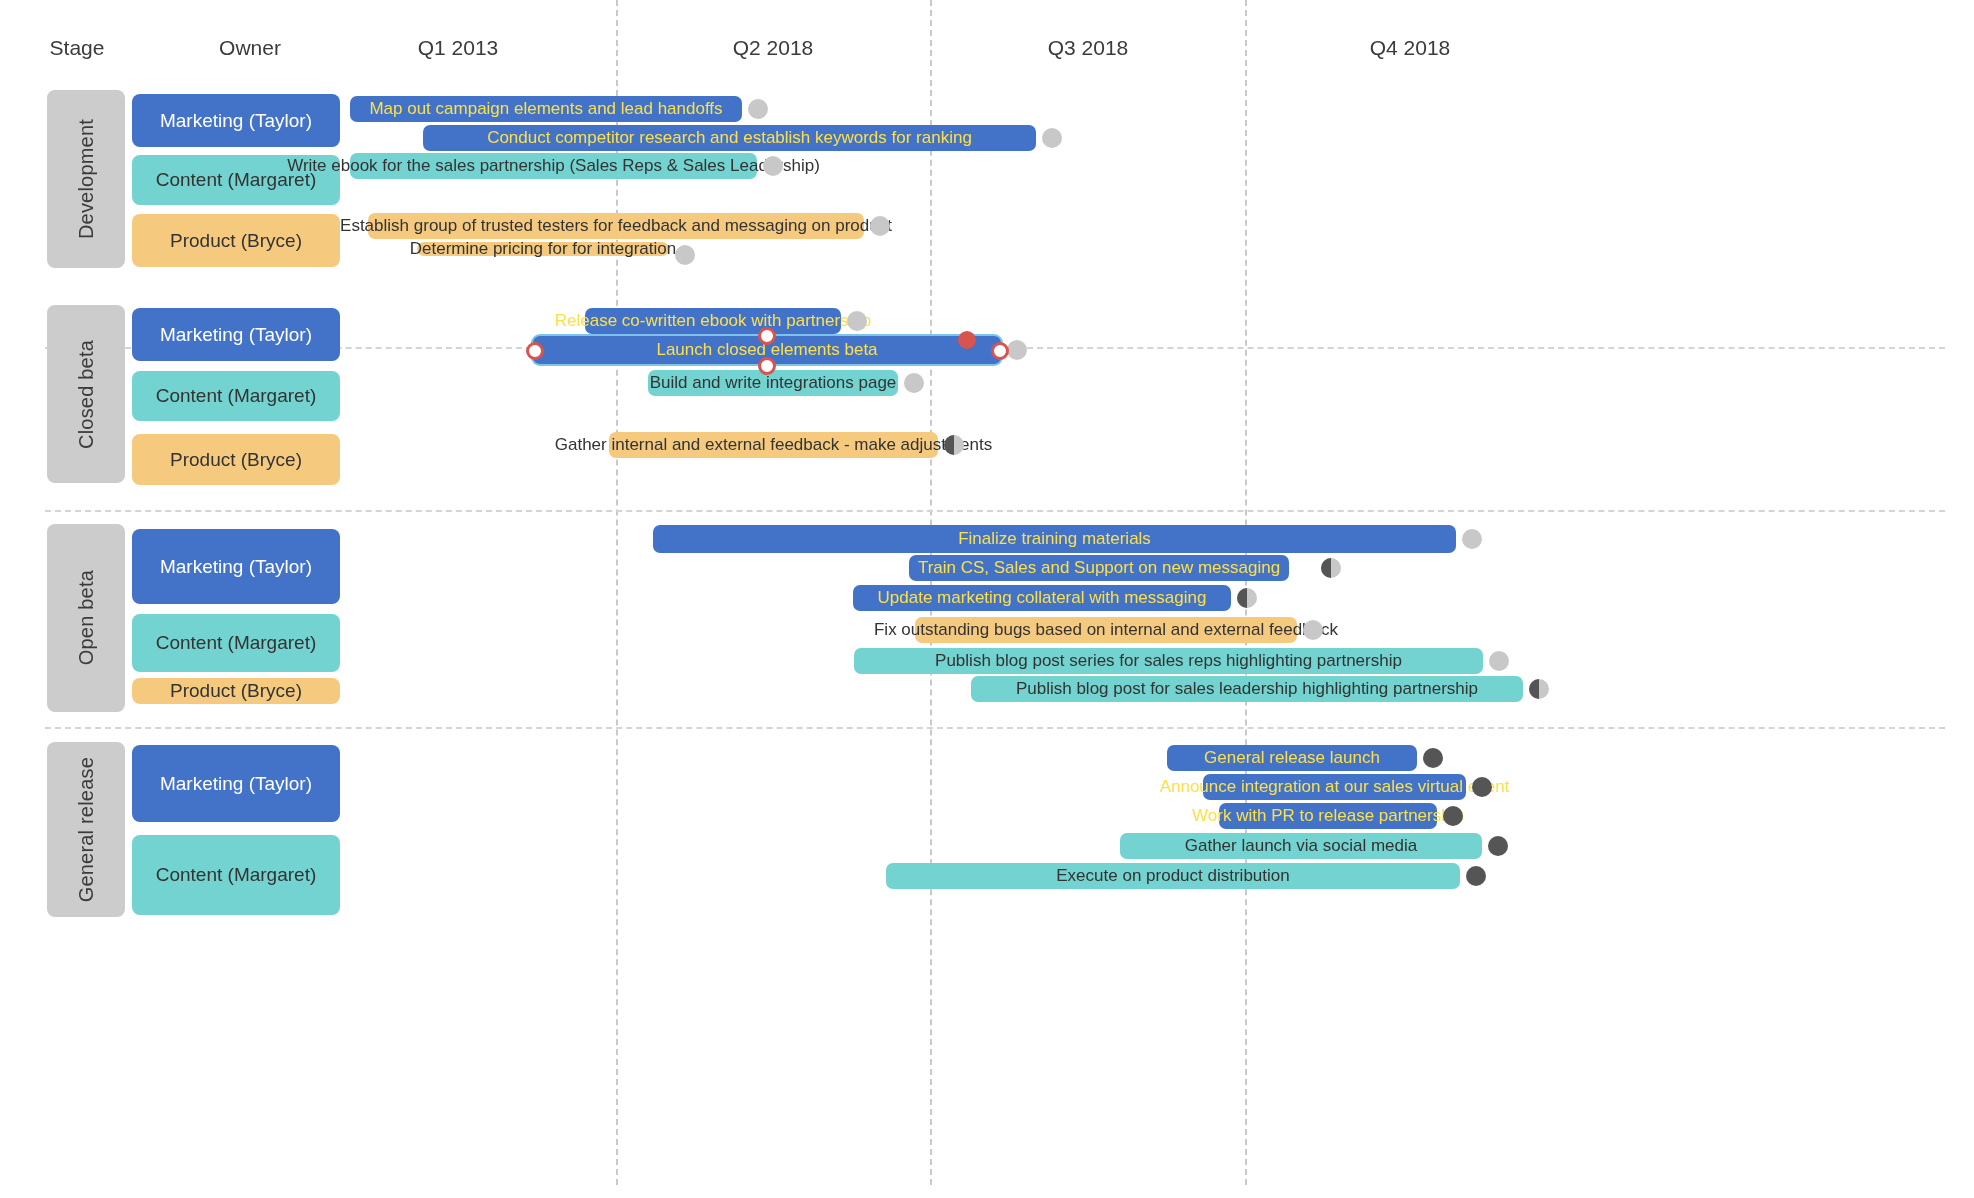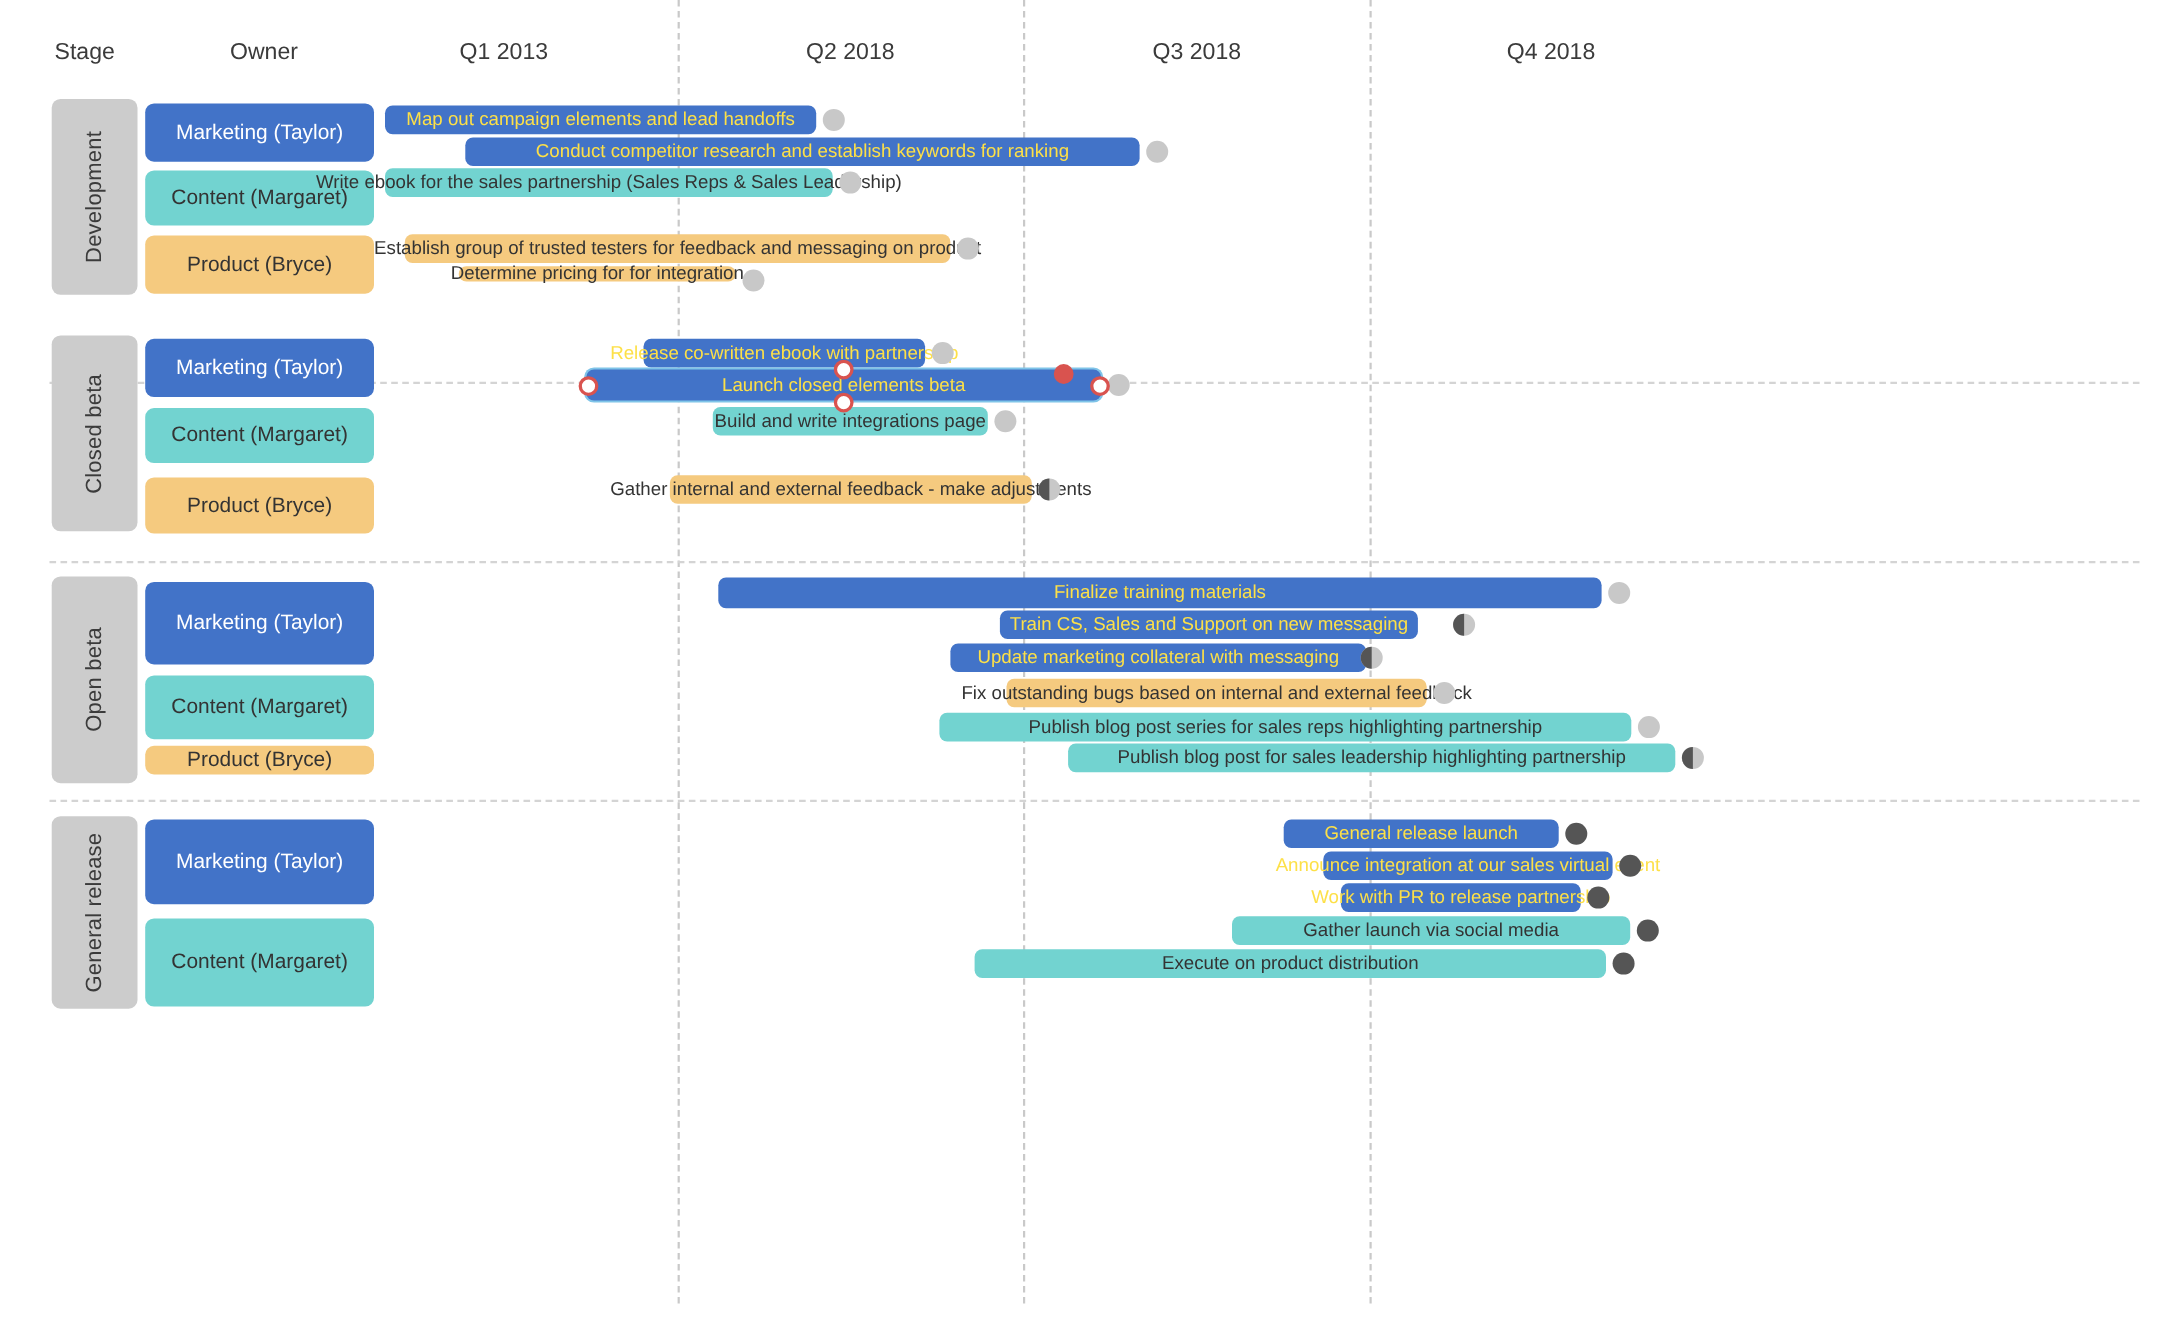--- a/index.html
+++ b/index.html
@@ -127,21 +127,21 @@
     position: absolute;
     border-radius: 50%;
     background: #d9534f;
   }
 </style>
 </head>
 <body>
 
 <div id="gantt">
     <div class="col-head" style="left: -13px; top: 36px; width: 180px;">Stage</div>
-    <div class="col-head" style="left: 150px; top: 36px; width: 180px; text-align: center;">Owner</div>
+    <div class="col-head" style="left: 160px; top: 36px; width: 180px; text-align: center;">Owner</div>
     <div class="col-head" style="left: 368px; top: 36px; width: 180px;">Q1 2013</div>
     <div class="col-head" style="left: 683px; top: 36px; width: 180px;">Q2 2018</div>
     <div class="col-head" style="left: 998px; top: 36px; width: 180px;">Q3 2018</div>
     <div class="col-head" style="left: 1320px; top: 36px; width: 180px;">Q4 2018</div>
     <div class="vgrid" style="left: 616px; height: 1185px;"></div>
     <div class="vgrid" style="left: 930px; height: 1185px;"></div>
     <div class="vgrid" style="left: 1245px; height: 1185px;"></div>
     <div class="hsep" style="left: 45px; top: 347px; width: 1900px;"></div>
     <div class="hsep" style="left: 45px; top: 510px; width: 1900px;"></div>
     <div class="hsep" style="left: 45px; top: 727px; width: 1900px;"></div>
@@ -178,21 +178,21 @@
     <div class="stage-pill" style="left: 47px; top: 524px; width: 78px; height: 188px;">
       <span>Open beta</span>
     </div>
     <div class="owner-pill marketing" style="left: 132px; top: 529px; width: 208px; height: 75px;">Marketing (Taylor)</div>
     <div class="owner-pill content" style="left: 132px; top: 614px; width: 208px; height: 58px;">Content (Margaret)</div>
     <div class="owner-pill product" style="left: 132px; top: 678px; width: 208px; height: 26px;">Product (Bryce)</div>
     <div class="bar marketing" style="left: 653px; top: 525px; width: 803px; height: 28px;">Finalize training materials</div>
     <div class="knob empty" style="left: 1462px; top: 529px; width: 20px; height: 20px;"></div>
     <div class="bar marketing" style="left: 909px; top: 555px; width: 380px; height: 26px;">Train CS, Sales and Support on new messaging</div>
     <div class="knob half" style="left: 1321px; top: 558px; width: 20px; height: 20px;"></div>
-    <div class="bar marketing" style="left: 853px; top: 585px; width: 378px; height: 26px; margin-left: 11px;">Update marketing collateral with messaging</div>
+    <div class="bar marketing" style="left: 853px; top: 585px; width: 378px; height: 26px;">Update marketing collateral with messaging</div>
     <div class="knob half" style="left: 1237px; top: 588px; width: 20px; height: 20px;"></div>
     <div class="bar product" style="left: 915px; top: 617px; width: 382px; height: 26px;">Fix outstanding bugs based on internal and external feedback</div>
     <div class="knob empty" style="left: 1303px; top: 620px; width: 20px; height: 20px;"></div>
     <div class="bar content" style="left: 854px; top: 648px; width: 629px; height: 26px;">Publish blog post series for sales reps highlighting partnership</div>
     <div class="knob empty" style="left: 1489px; top: 651px; width: 20px; height: 20px;"></div>
     <div class="bar content" style="left: 971px; top: 676px; width: 552px; height: 26px;">Publish blog post for sales leadership highlighting partnership</div>
     <div class="knob half" style="left: 1529px; top: 679px; width: 20px; height: 20px;"></div>
     <div class="stage-pill" style="left: 47px; top: 742px; width: 78px; height: 175px;">
       <span>General release</span>
     </div>

